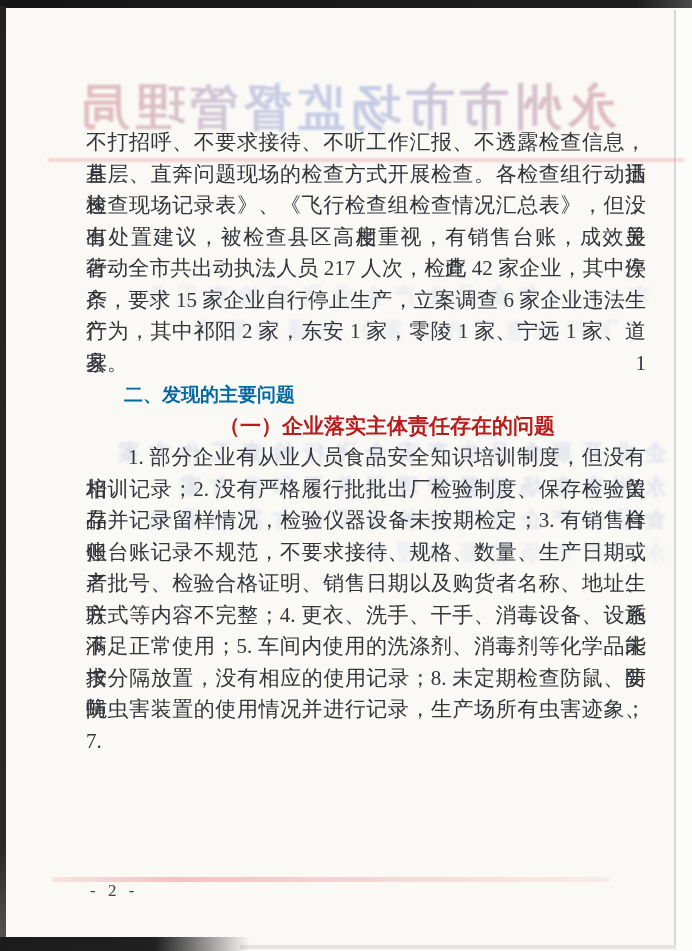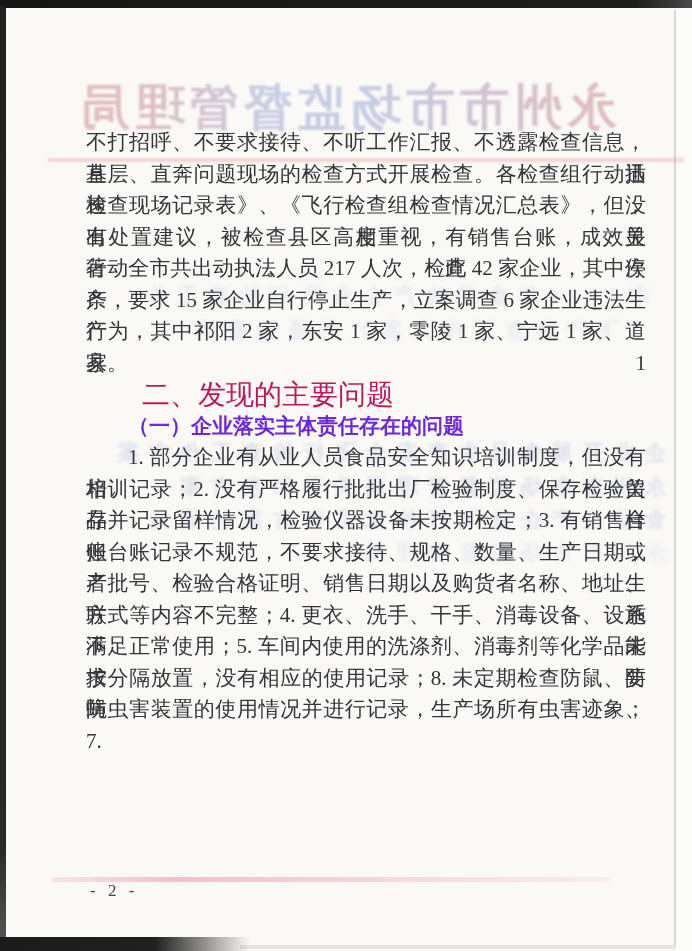--- a/index.html
+++ b/index.html
@@ -45,22 +45,22 @@
     filter:blur(0.5px);}
 
   
   .textblock{position:absolute;left:86px;top:127px;width:560px;}
   .line{
     height:31.5px;line-height:31.5px;font-size:21px;color:#32353a;
     white-space:nowrap;letter-spacing:0;
   }
   .fill{text-align:justify;text-align-last:justify;text-justify:inter-character;white-space:normal;}
   .indent{text-indent:2em;}
-  .h1{font-family:"DejaVu Sans","Liberation Sans",sans-serif;font-weight:normal;color:#be185d;font-size:28px;}
-  .h2{font-weight:bold;color:#6d28d9;font-size:21px;}
+  .h1{font-family:"DejaVu Sans","Liberation Sans",sans-serif;font-weight:bold;color:#0369a1;font-size:19px;}
+  .h2{font-weight:bold;color:#b91c1c;font-size:21px;text-align:center;}
 
   .page-number{
     position:absolute;left:90px;top:881px;font-size:17px;color:#3e4642;
     letter-spacing:4px;font-family:"Liberation Serif","DejaVu Serif",serif;
   }
 </style>
 </head>
 <body>
 
 <div class="scan">

